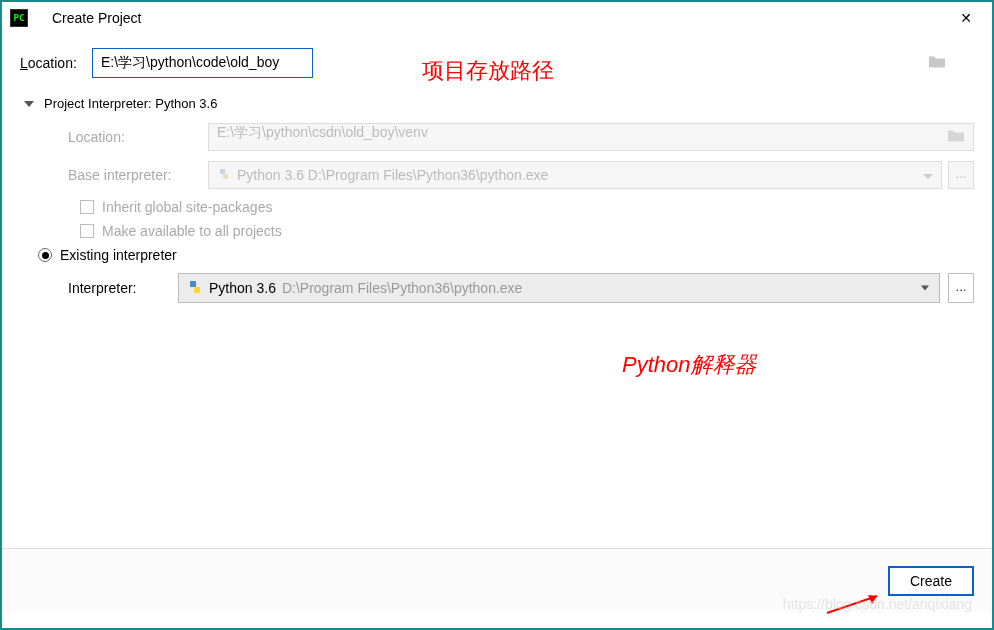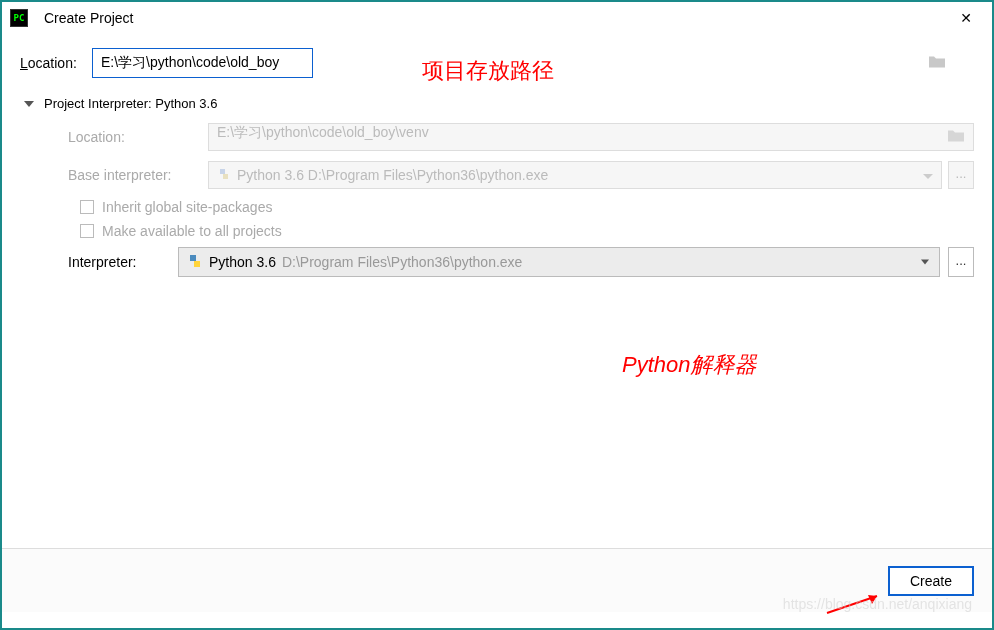--- a/index.html
+++ b/index.html
@@ -21,21 +21,21 @@
   padding: 0 6px 0 8px;
   background: #fff;
 }
 .app-icon {
   width: 18px; height: 18px;
   background: #000;
   border: 1px solid #333;
   display: inline-flex;
   align-items: center;
   justify-content: center;
-  margin-right: 16px;
+  margin-right: 24px;
 }
 .app-icon span { color:#0f0; font-size:9px; font-weight:bold; font-family:monospace; }
 .title { flex:1; font-size:14px; }
 .win-close {
   width:40px; height:28px;
   display:flex; align-items:center; justify-content:center;
   font-size:14px; cursor:pointer;
 }
 .content { padding: 14px 18px 0 18px; }
 .row { display:flex; align-items:center; margin-bottom:10px; }
@@ -192,21 +192,21 @@
     <div>Project Interpreter: Python 3.6</div>
   </div>
 
   <div class="body-inner">
 
 
     <div class="sub-block">
       <div class="field-row">
         <div class="field-label">Location:</div>
         <div class="field-input">
-          <span>E:\学习\python\code\old_boy\venv</span>
+          <span>E:\学习\python\csdn\old_boy\venv</span>
           <span class="folder-right">
             <svg width="18" height="14" viewBox="0 0 18 14">
                 <path d="M1 2h5l2 2h9v9H1z" fill="#d6d6d6"></path>
               </svg>
           </span>
         </div>
       </div>
       <div class="field-row">
         <div class="field-label">Base interpreter:</div>
         <div class="field-input" style="display:flex;align-items:center;gap:6px;">
@@ -228,20 +228,24 @@
       <div class="check-row">
         <span class="checkbox"></span>
         <span class="check-label">Inherit global site-packages</span>
       </div>
       <div class="check-row">
         <span class="checkbox"></span>
         <span class="check-label">Make available to all projects</span>
       </div>
     </div>
 
+    <div class="radio-row" style="margin-top:6px;">
+      <span class="radio checked"></span>
+      <span class="radio-label">Existing interpreter</span>
+    </div>
 
     <div class="interp-row">
       <div class="interp-label">Interpreter:</div>
       <div class="interp-dd">
         <span style="margin-right:6px;">
           <svg width="16" height="16" viewBox="0 0 16 16">
               <path d="M3 2h6v6H3z" fill="#4b8bbe"></path>
               <path d="M7 8h6v6H7z" fill="#ffd43b"></path>
             </svg>
         </span>

